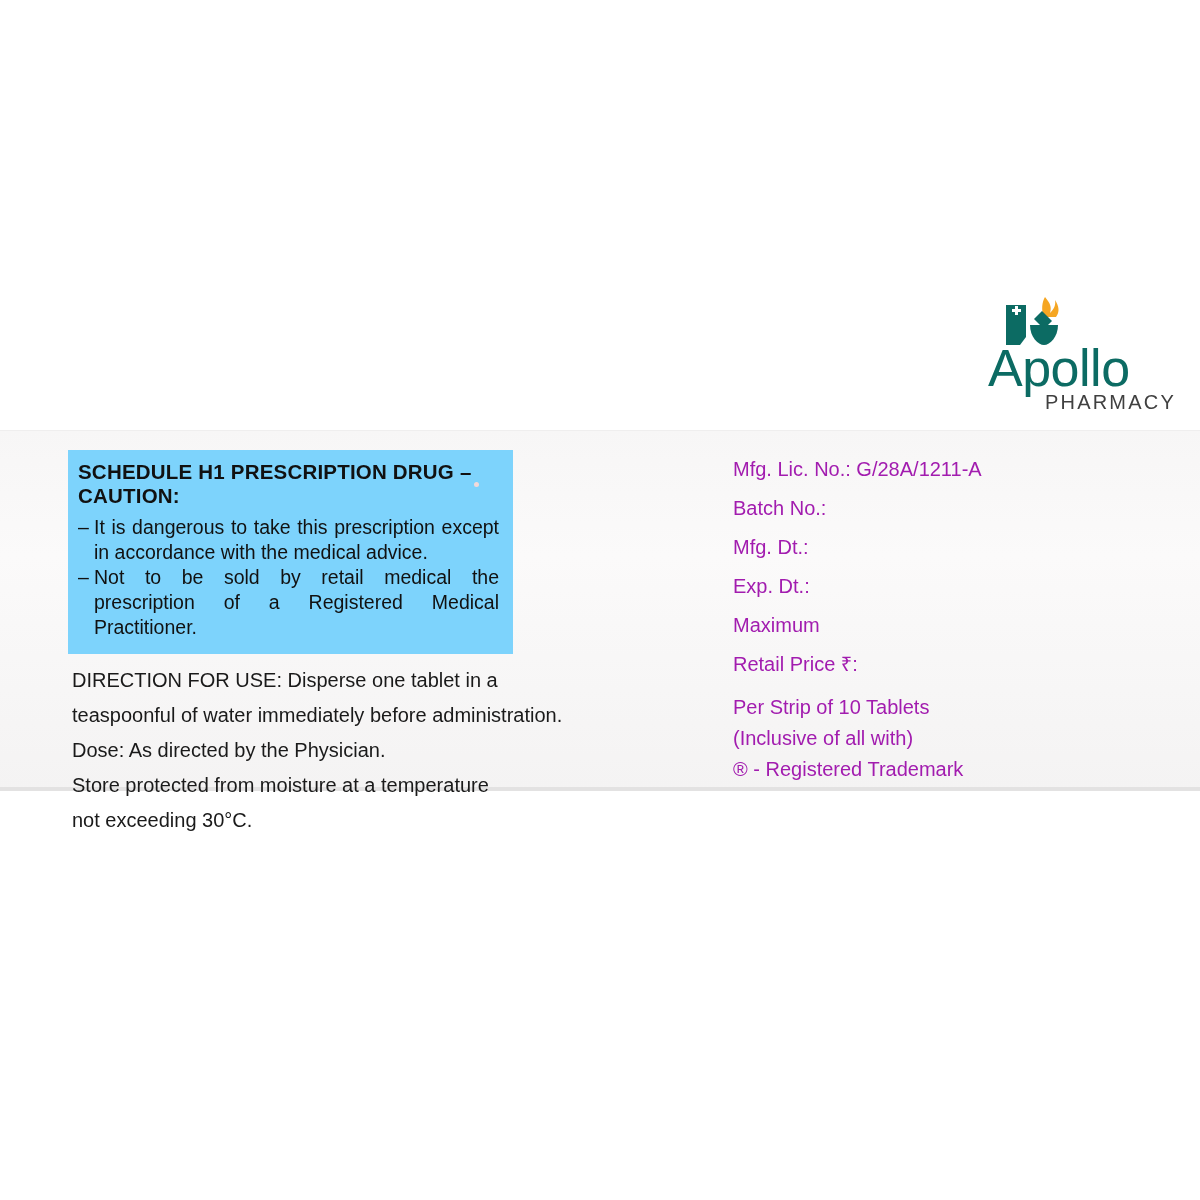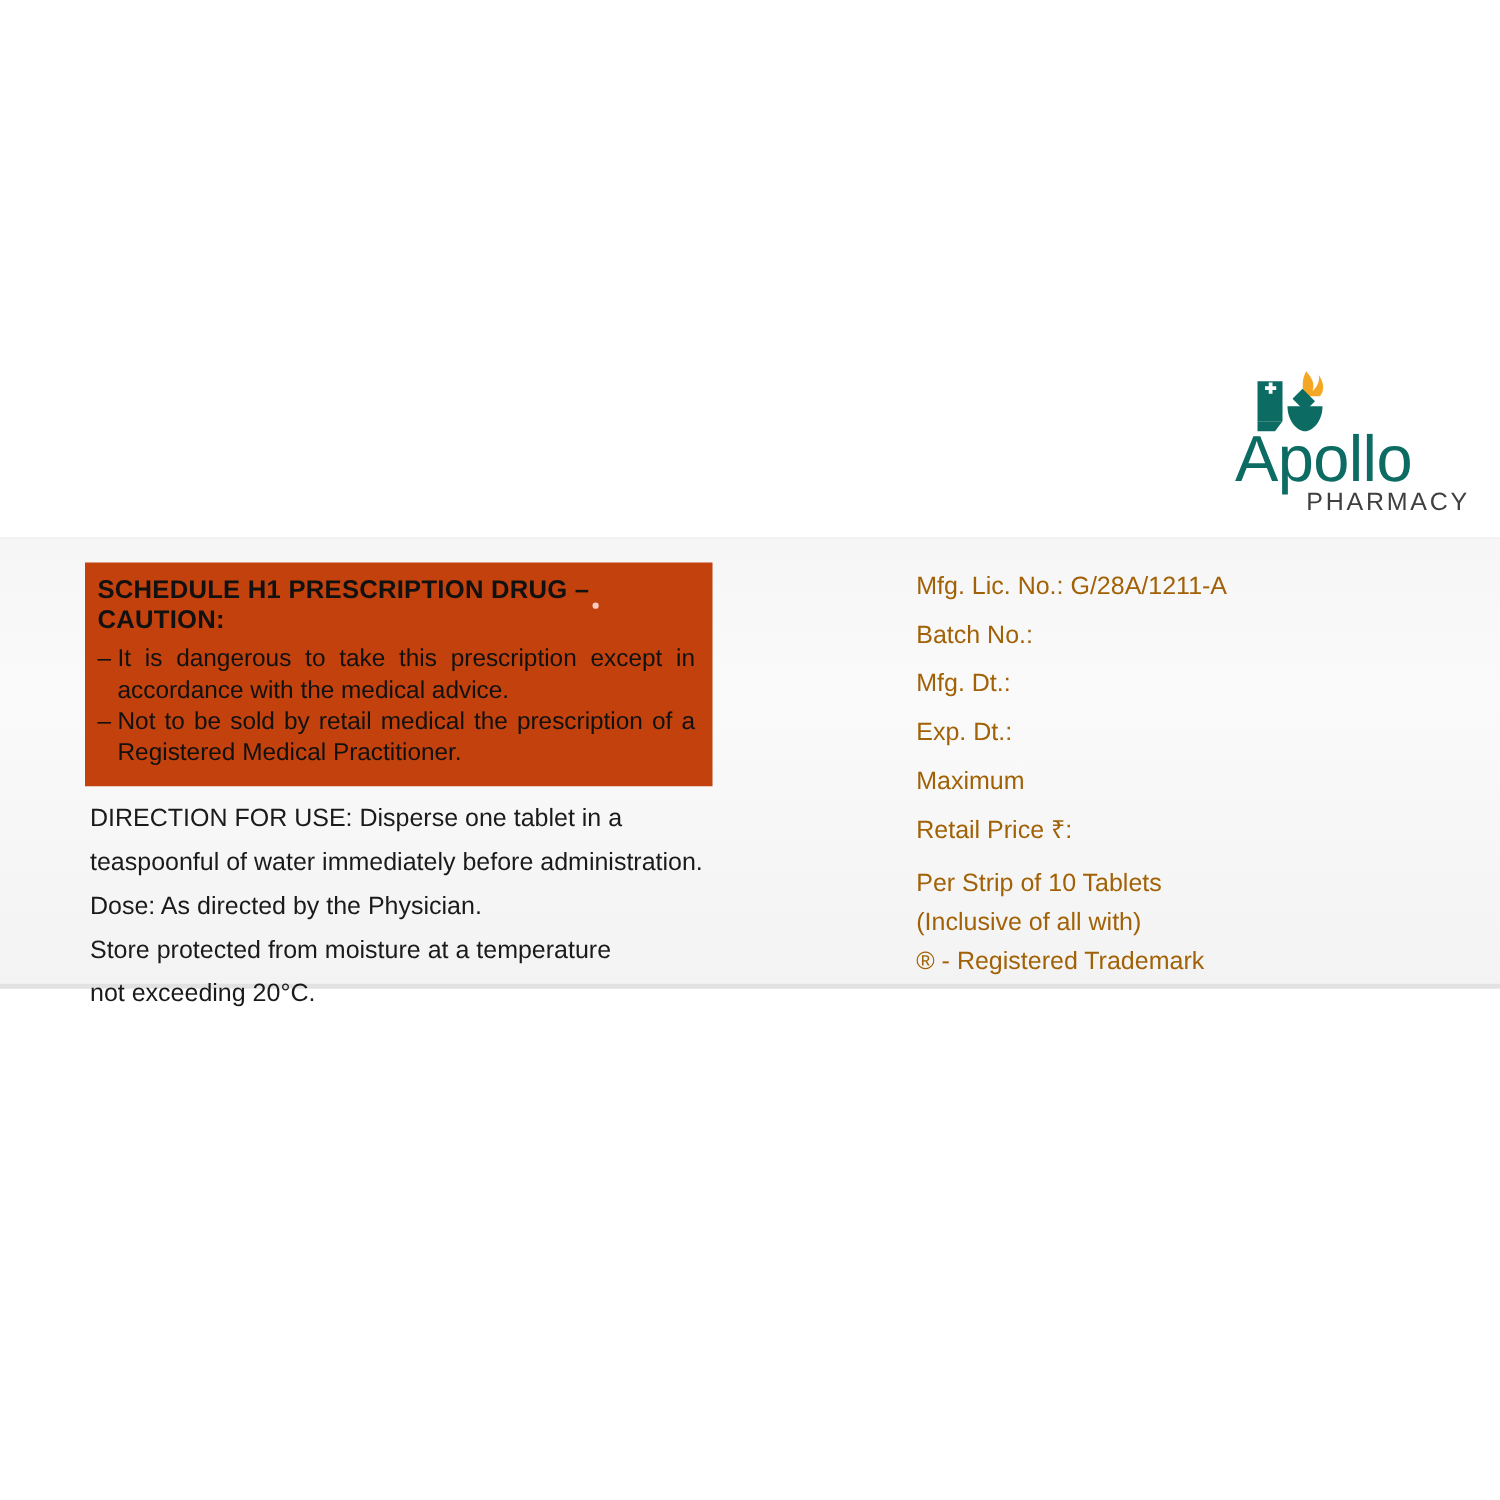--- a/index.html
+++ b/index.html
@@ -82,23 +82,23 @@
 
   
   #left-column {
     position: absolute;
     left: 68px;
     top: 450px;
     width: 590px;
   }
 
   #caution-box {
-    background: #c2410c;
+    background: #7dd3fc;
     padding: 10px 14px 14px 10px;
-    width: 502px;
+    width: 445px;
     box-sizing: border-box;
   }
   #caution-title {
     font-size: 20.5px;
     font-weight: bold;
     color: #111111;
     letter-spacing: 0.2px;
     margin: 0 0 7px 0;
     font-family: "Liberation Sans", sans-serif;
   }
@@ -129,21 +129,21 @@
   }
   #directions-block p { margin: 4px; }
 
   
   #right-column {
     position: absolute;
     left: 733px;
     top: 450px;
     width: 430px;
     font-size: 20px;
-    color: #a16207;
+    color: #a21caf;
     font-family: "Liberation Sans", sans-serif;
   }
   .batch-line {
     line-height: 39px;
     white-space: nowrap;
   }
   #price-block {
     margin-top: 8px;
     line-height: 31px;
   }
@@ -199,21 +199,21 @@
       <span class="caution-dash">–</span>
       <span class="caution-text">Not to be sold by retail medical the prescription of a Registered Medical Practitioner.</span>
     </div>
   </div>
 
   <div id="directions-block">
     <p>DIRECTION FOR USE: Disperse one tablet in a</p>
     <p>teaspoonful of water immediately before administration.</p>
     <p>Dose: As directed by the Physician.</p>
     <p>Store protected from moisture at a temperature</p>
-    <p>not exceeding 20°C.</p>
+    <p>not exceeding 30°C.</p>
   </div>
 </div>
 
 <div id="glint"></div>
 
 <div id="right-column">
   <div class="batch-line">Mfg. Lic. No.: G/28A/1211-A</div>
   <div class="batch-line">Batch No.:</div>
   <div class="batch-line">Mfg. Dt.:</div>
   <div class="batch-line">Exp. Dt.:</div>

